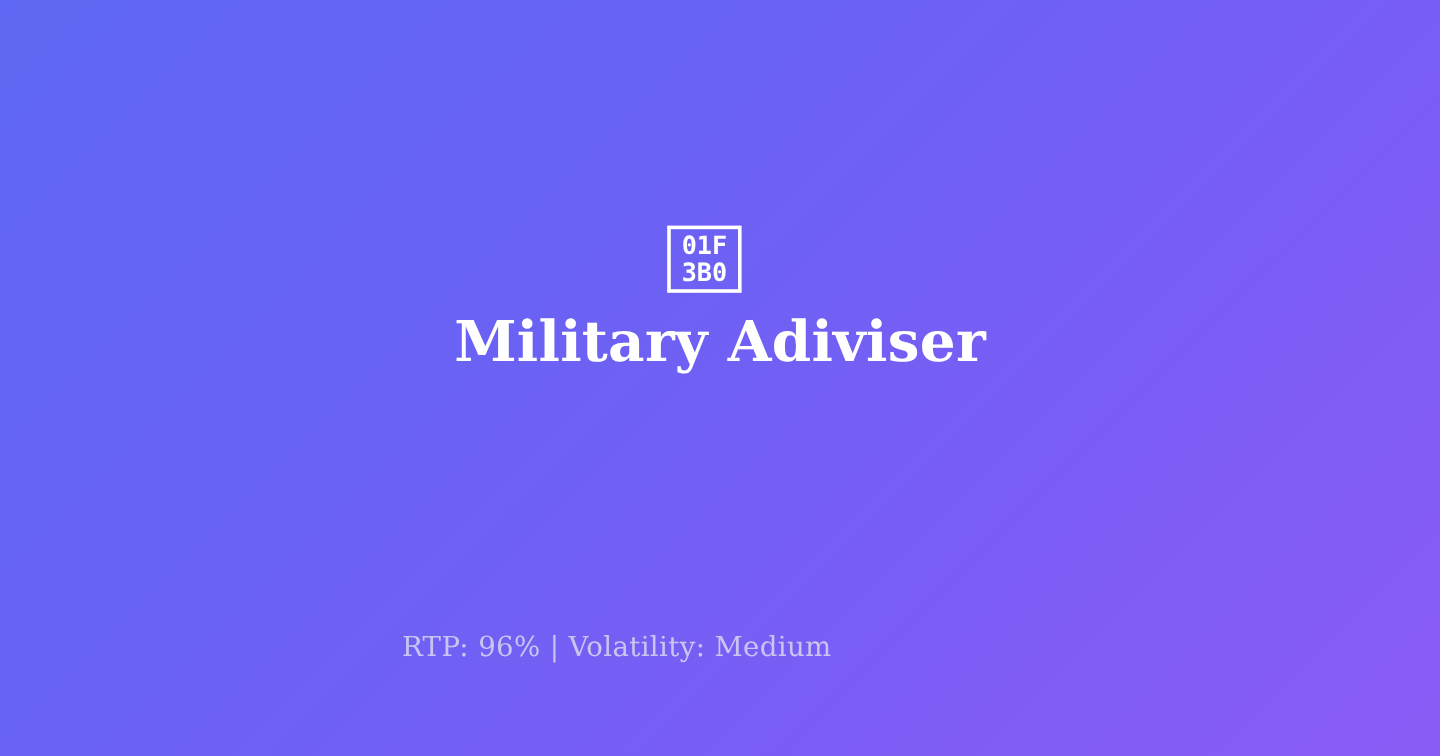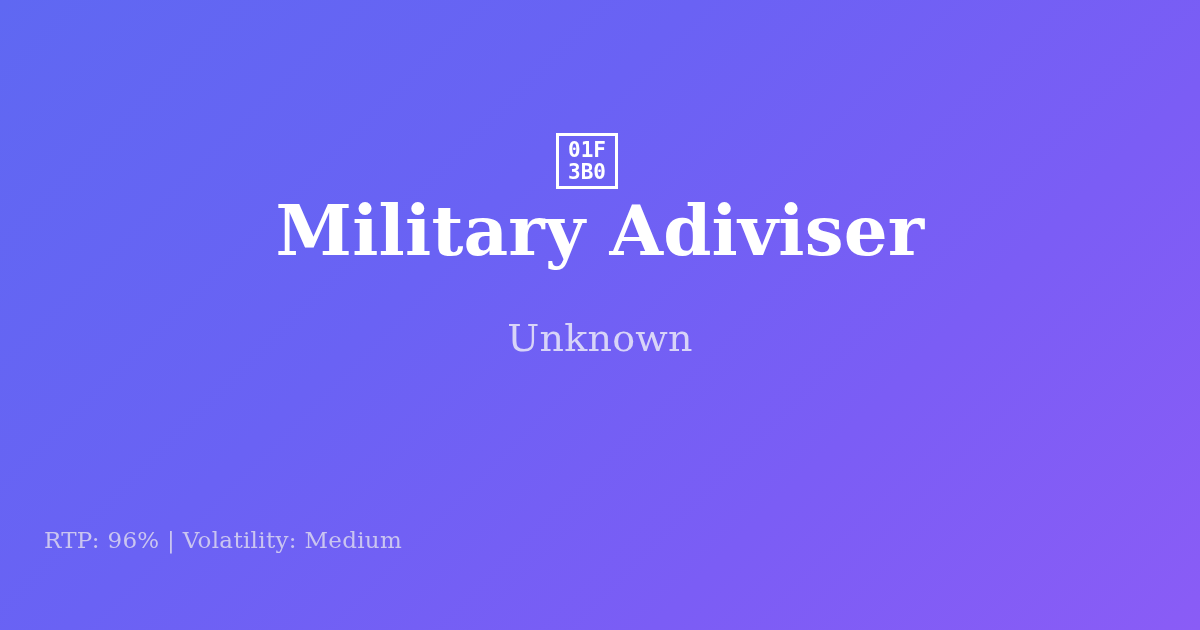--- a/index.html
+++ b/index.html
@@ -77,21 +77,21 @@
     line-height: 22px;
     font-weight: 700;
     color: #ffffff;
     letter-spacing: 0px;
     white-space: pre;
   }
 
   .game-title {
     font-family: "DejaVu Serif", "Liberation Serif", serif;
     font-weight: 700;
-    font-size: 69px;
+    font-size: 47px;
     line-height: 86px;
     color: #ffffff;
     letter-spacing: 0.2px;
     white-space: nowrap;
     margin: 0;
   }
 
   .game-subtitle {
     font-family: "DejaVu Serif", "Liberation Serif", serif;
     font-weight: 400;
@@ -103,21 +103,21 @@
     margin: 0;
     margin-top: 64px;
   }
 
   
   .meta-row {
     position: absolute;
     left: 0;
     top: 525px;
     width: 1028px;
-    margin-left: 44px;
+    text-align: center;
   }
 
   .meta-text {
     display: inline-block;
     font-family: "DejaVu Serif", "Liberation Serif", serif;
     font-weight: 400;
     font-size: 23px;
     line-height: 30px;
     color: #cac5f0;
     letter-spacing: 0.3px;
@@ -135,20 +135,19 @@
     <div class="title-line">
 
       <span class="tofu-glyph">
         <span class="tofu-row">01F</span>
         <span class="tofu-row">3B0</span>
       </span>
 
       <h1 class="game-title">Military Adiviser</h1>
     </div>
 
-    <h2 class="game-subtitle">Unknown</h2>
   </div>
 
   <div class="meta-row">
     <p class="meta-text">RTP: 96% | Volatility: Medium</p>
   </div>
 
 </div>
 
 </body></html>

